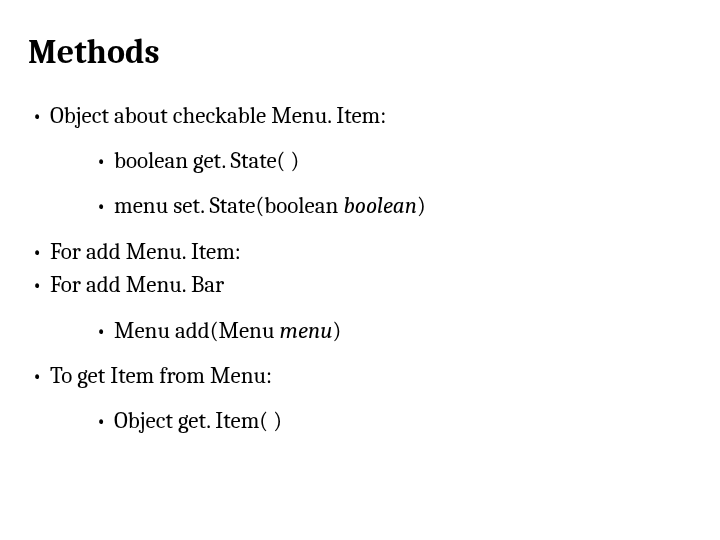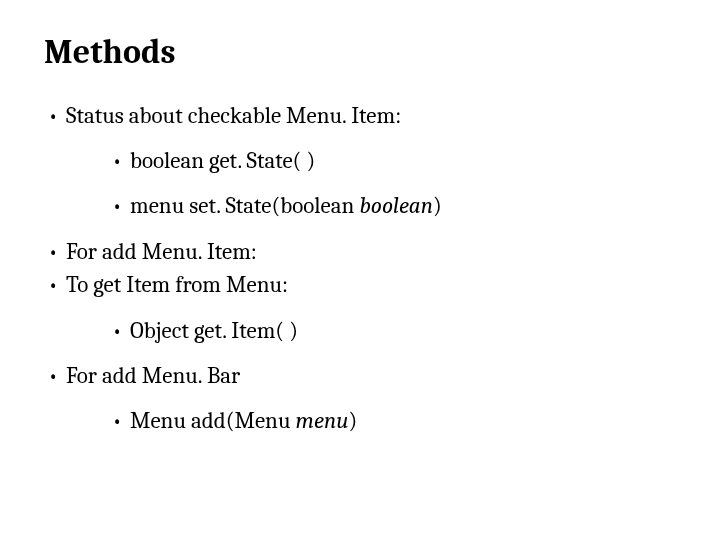--- a/index.html
+++ b/index.html
@@ -6,21 +6,21 @@
     margin: 0;
     padding: 0;
     width: 720px;
     height: 540px;
     background: #ffffff;
     font-family: Cambria, Georgia, "Times New Roman", serif;
     color: #000;
   }
   .slide {
     box-sizing: border-box;
-    padding: 32px 44px;
+    padding: 32px 28px;
     width: 720px;
     height: 540px;
   }
   .title {
     font-size: 34px;
     font-weight: 700;
     margin: 0 0 26px 0;
     line-height: 1.2;
   }
   ul.level1 {
@@ -61,47 +61,47 @@
 </style>
 </head>
 <body>
 
 <div class="slide">
   <h1 class="title">Methods</h1>
 
   <ul class="level1">
 
     <li>
-      <span>Status about checkable Menu. Item:</span>
+      <span>Object about checkable Menu. Item:</span>
       <ul class="level2">
         <li>
           <span>boolean get. State( )</span>
         </li>
         <li>
           <span>menu set. State(boolean </span><span class="italic">boolean</span><span>)</span>
         </li>
       </ul>
     </li>
 
     <li>
       <span>For add Menu. Item:</span>
     </li>
 
     <li>
+      <span>For add Menu. Bar</span>
+      <ul class="level2">
+        <li>
+          <span>Menu add(Menu </span><span class="italic">menu</span><span>)</span>
+        </li>
+      </ul>
+    </li>
+
+    <li>
       <span>To get Item from Menu:</span>
       <ul class="level2">
         <li>
           <span>Object get. Item( )</span>
         </li>
       </ul>
     </li>
 
-    <li>
-      <span>For add Menu. Bar</span>
-      <ul class="level2">
-        <li>
-          <span>Menu add(Menu </span><span class="italic">menu</span><span>)</span>
-        </li>
-      </ul>
-    </li>
-
   </ul>
 </div>
 
 </body></html>

